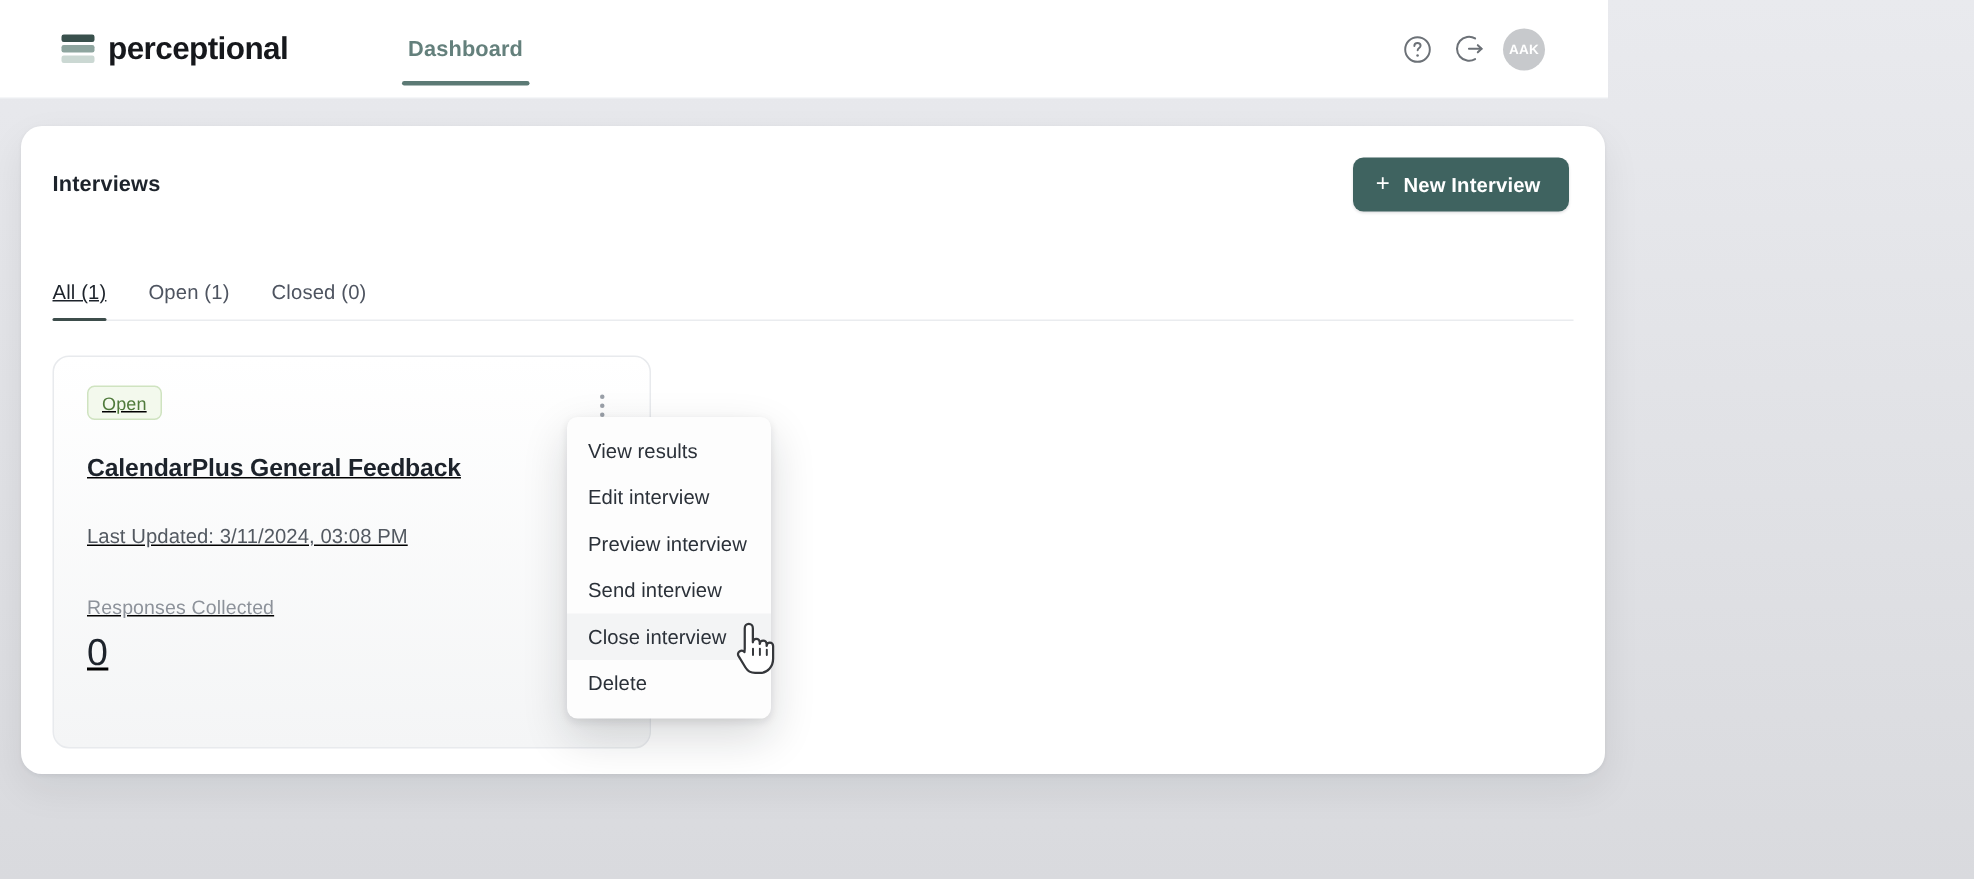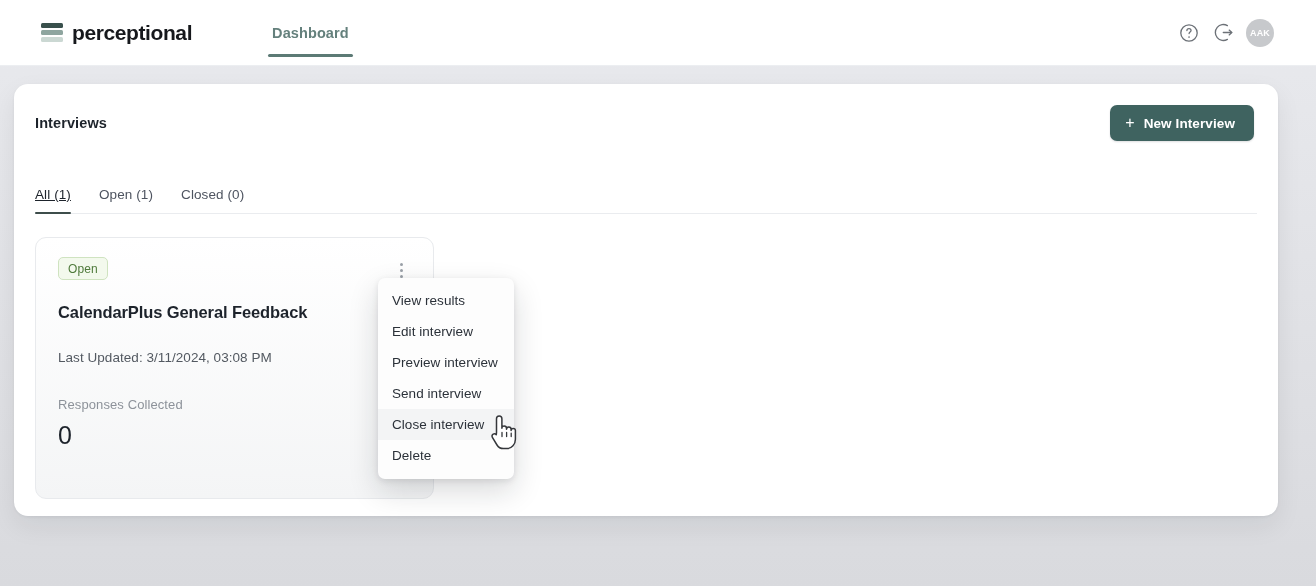--- a/index.html
+++ b/index.html
@@ -13,21 +13,21 @@
   body {
     font-family: "Liberation Sans", sans-serif;
     background: linear-gradient(180deg, #e9eaee 0%, #d9dade 100%);
     -webkit-font-smoothing: antialiased;
   }
 
   
   .appbar {
     position: absolute;
     top: 0; left: 0;
-    width: 1316px;
+    width: 1072px;
     height: 66px;
     background: #ffffff;
     display: flex;
     align-items: center;
     border-bottom: 1px solid #eceef1;
   }
 
   .brand {
     display: flex;
     align-items: center;
@@ -106,21 +106,21 @@
     justify-content: center;
     letter-spacing: 0.2px;
     cursor: pointer;
   }
 
   
   .panel {
     position: absolute;
     top: 84px;
     left: 14px;
-    width: 1264px;
+    width: 1056px;
     height: 432px;
     background: #ffffff;
     border-radius: 14px;
     box-shadow: 0 1px 3px rgba(20,24,33,0.06), 0 10px 26px rgba(20,24,33,0.07);
   }
 
   .panel-head {
     position: relative;
     height: 78px;
     padding: 0 24px 0 21px;
@@ -196,20 +196,21 @@
     position: absolute;
     left: 0; right: 0; bottom: 0;
     height: 2px;
     background: #3d4d4b;
     border-radius: 1px;
   }
 
   
   .card-area {
     padding: 23px 21px 0 21px;
+    text-decoration: underline;
   }
   .card {
     position: relative;
     width: 399px;
     height: 262px;
     background: linear-gradient(180deg, #ffffff 0%, #f4f5f6 100%);
     border: 1px solid #e8eaed;
     border-radius: 11px;
     padding: 19px 20px 0 22px;
   }

